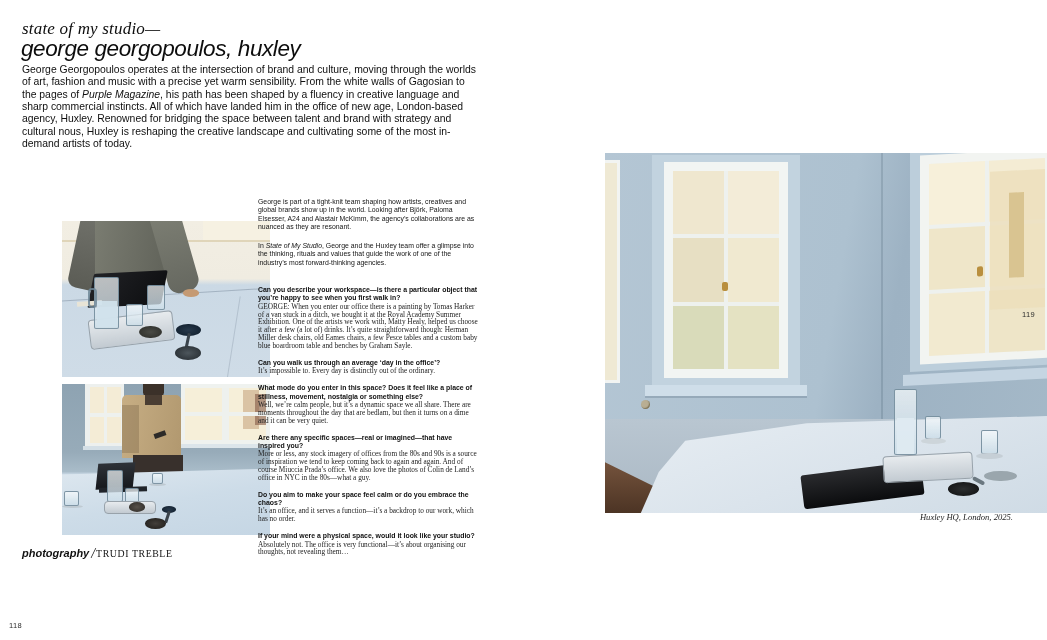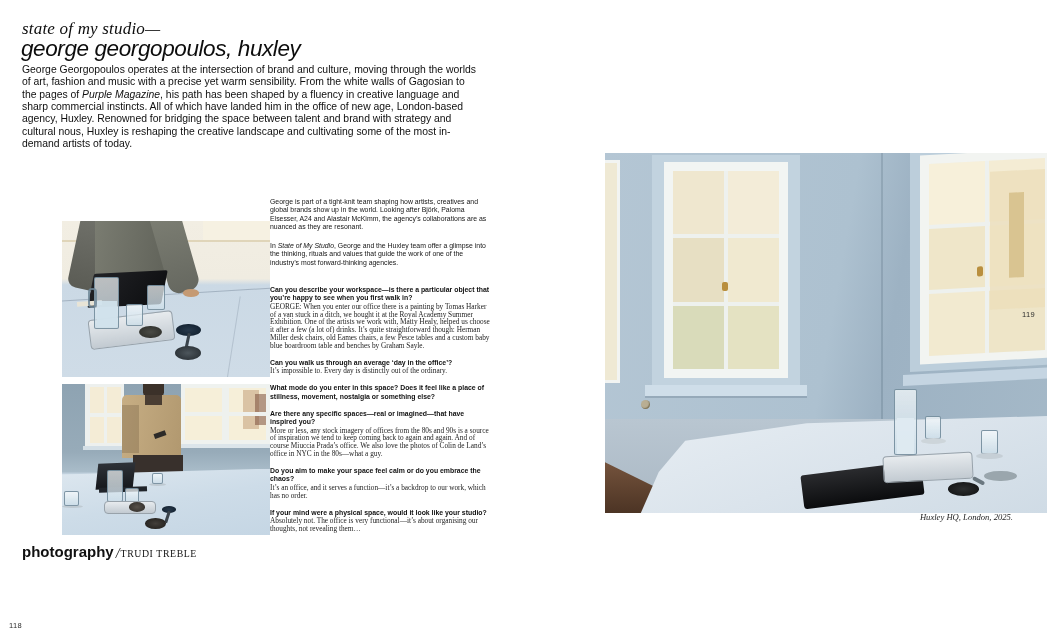--- a/index.html
+++ b/index.html
@@ -10,31 +10,31 @@
   
   .kicker{position:absolute;left:22px;top:19px;font-family:"Liberation Serif",serif;
           font-style:italic;font-size:17px;letter-spacing:.2px;color:#0d0d0d;}
   .title{position:absolute;left:21px;top:36px;margin:0;font-style:italic;font-weight:400;
          font-size:22.5px;letter-spacing:-.4px;color:#0d0d0d;}
   .intro{position:absolute;left:22px;top:64px;width:456px;margin:0;font-size:10.4px;
          line-height:12.35px;color:#0f0f0f;}
   .intro em{font-style:italic;}
 
   
-  .column{position:absolute;left:270px;top:198px;width:222px;}
+  .column{position:absolute;left:258px;top:198px;width:222px;}
   .standfirst{margin:0 0 11px 0;font-size:6.9px;line-height:8.3px;color:#141414;}
   .standfirst em{font-style:italic;}
   #qa-list{margin-top:19px;}
   .qa{margin:0 0 9px 0;}
   .q{margin:0;font-size:6.9px;line-height:8.3px;font-weight:bold;color:#101010;}
   .a{margin:0;font-family:"Liberation Serif",serif;font-size:7.3px;line-height:7.9px;color:#222;}
 
   
   .credit{position:absolute;left:22px;top:543px;}
-  .credit-label{font-weight:bold;font-size:15px;}
+  .credit-label{font-weight:bold;font-style:italic;font-size:11px;}
   .credit-slash{font-family:"Liberation Serif",serif;font-style:italic;font-size:14px;
                 font-weight:300;margin:0 1px 0 2px;vertical-align:-1px;}
   .credit-name{font-family:"Liberation Serif",serif;font-size:9.8px;letter-spacing:.6px;}
   .pagenum{position:absolute;font-size:7.5px;color:#2b2b2b;letter-spacing:.3px;}
   .pn-left{left:9px;top:621px;}
   .pn-right{left:1022px;top:310px;}
   .caption{position:absolute;left:565px;top:512px;width:448px;text-align:right;
            font-family:"Liberation Serif",serif;font-style:italic;font-size:8.6px;color:#1c1c1c;}
 
   
@@ -224,20 +224,21 @@
     <p class="a">GEORGE: When you enter our office there is a painting by Tomas Harker of a van stuck in a ditch, we bought it at the Royal Academy Summer Exhibition. One of the artists we work with, Matty Healy, helped us choose it after a few (a lot of) drinks. It’s quite straightforward though: Herman Miller desk chairs, old Eames chairs, a few Pesce tables and a custom baby blue boardroom table and benches by Graham Sayle.</p>
   </div>
 
   <div class="qa">
     <p class="q">Can you walk us through an average ‘day in the office’?</p>
     <p class="a">It’s impossible to. Every day is distinctly out of the ordinary.</p>
   </div>
 
   <div class="qa">
     <p class="q">What mode do you enter in this space? Does it feel like a place of stillness, movement, nostalgia or something else?</p>
+    <p class="a">Well, we’re calm people, but it’s a dynamic space we all share. There are moments throughout the day that are bedlam, but then it turns on a dime and it can be very quiet.</p>
   </div>
 
   <div class="qa">
     <p class="q">Are there any specific spaces—real or imagined—that have inspired you?</p>
     <p class="a">More or less, any stock imagery of offices from the 80s and 90s is a source of inspiration we tend to keep coming back to again and again. And of course Miuccia Prada’s office. We also love the photos of Colin de Land’s office in NYC in the 80s—what a guy.</p>
   </div>
 
 
   <div class="qa">
     <p class="q">Do you aim to make your space feel calm or do you embrace the chaos?</p>

